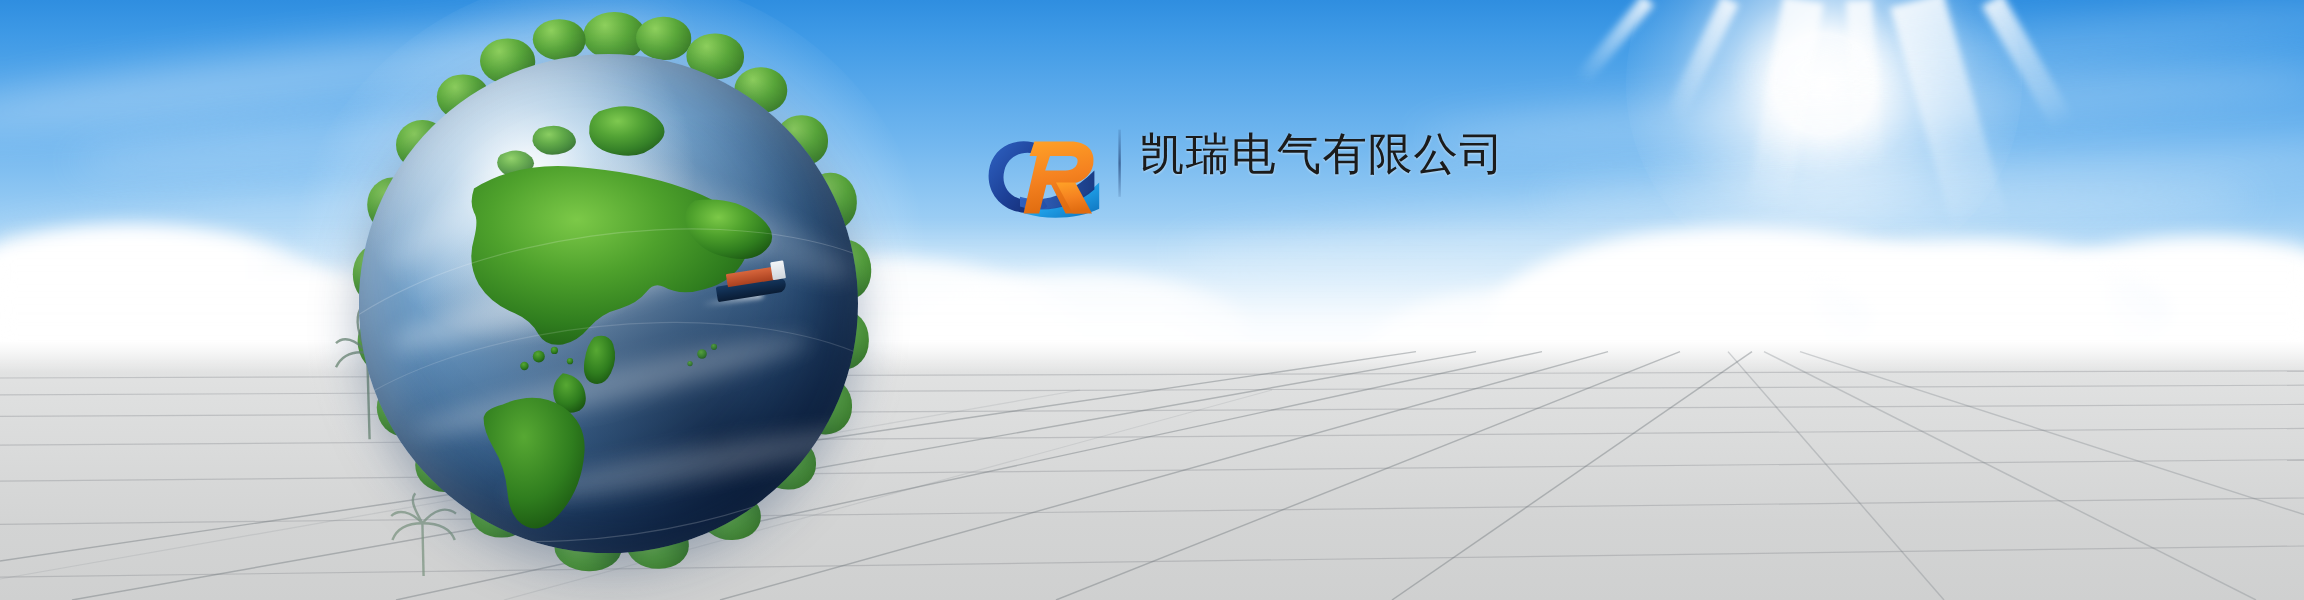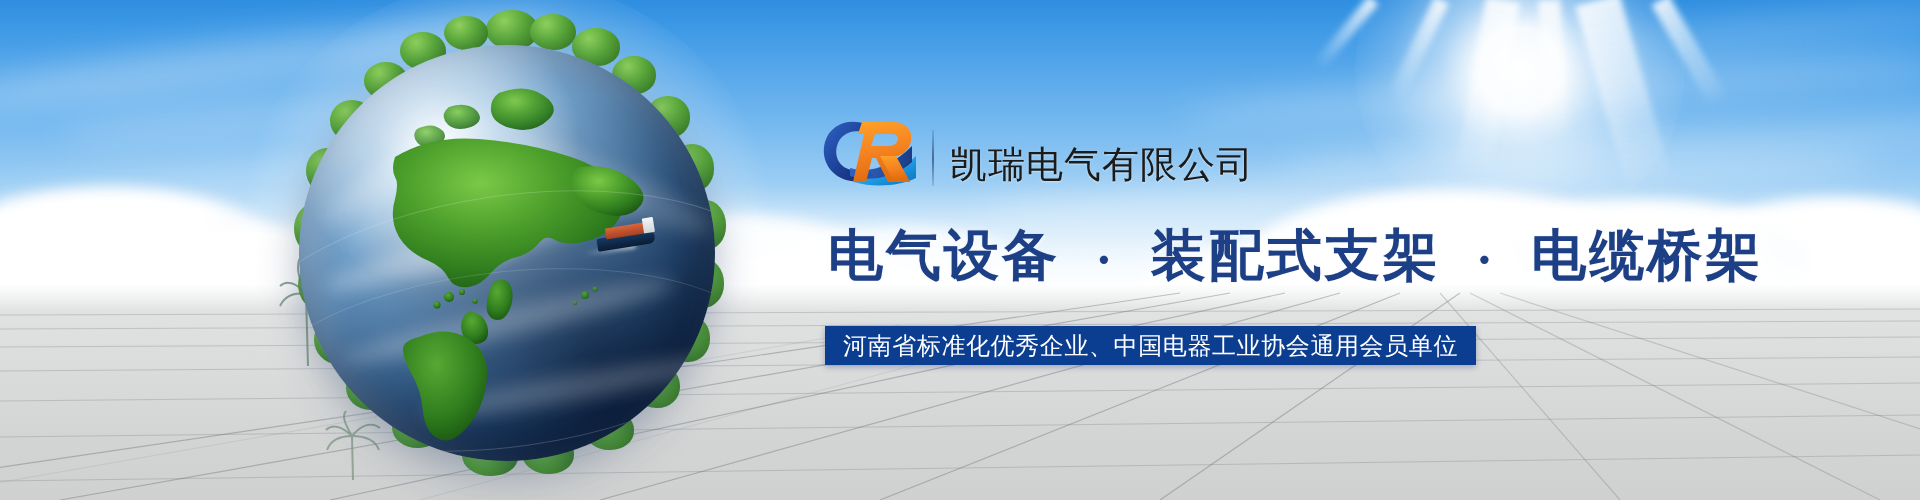--- a/index.html
+++ b/index.html
@@ -192,21 +192,21 @@
     filter:blur(2px);border-radius:3px;
   }
   
   .orbit{position:absolute;border:1px solid rgba(255,255,255,.40);border-radius:50%;}
 
   
   .content{position:absolute;left:0;top:0;width:1920px;height:500px;}
 
   .logo-row{
     position:absolute;left:820px;top:108px;
-    display:flex;align-items:flex-end;height:78px;
+    display:flex;align-items:flex-start;height:78px;
   }
   .logo-mark{position:relative;width:104px;height:74px;flex:0 0 auto;}
   .logo-mark svg{display:block;}
   .logo-divider{
     width:2px;height:56px;margin:0 16px 0 8px;
     background:linear-gradient(to bottom,rgba(30,60,110,.15),rgba(30,60,110,.65),rgba(30,60,110,.15));
     flex:0 0 auto;
   }
   .logo-names{display:flex;flex-direction:column;justify-content:center;}
   .company-cn{
@@ -527,26 +527,16 @@
         </svg>
       </div>
 
       <div class="logo-divider"></div>
 
       <div class="logo-names">
         <div class="company-cn">凯瑞电气有限公司</div>
       </div>
     </div>
 
-    <div class="headline">
-      <span>电气设备</span>
-      <span class="dot">·</span>
-      <span>装配式支架</span>
-      <span class="dot">·</span>
-      <span>电缆桥架</span>
-    </div>
-
-    <div class="subbar">
-      <span class="subbar-text">河南省标准化优秀企业、中国电器工业协会通用会员单位</span>
-    </div>
+
 
   </div>
 </div>
 
 </body></html>

